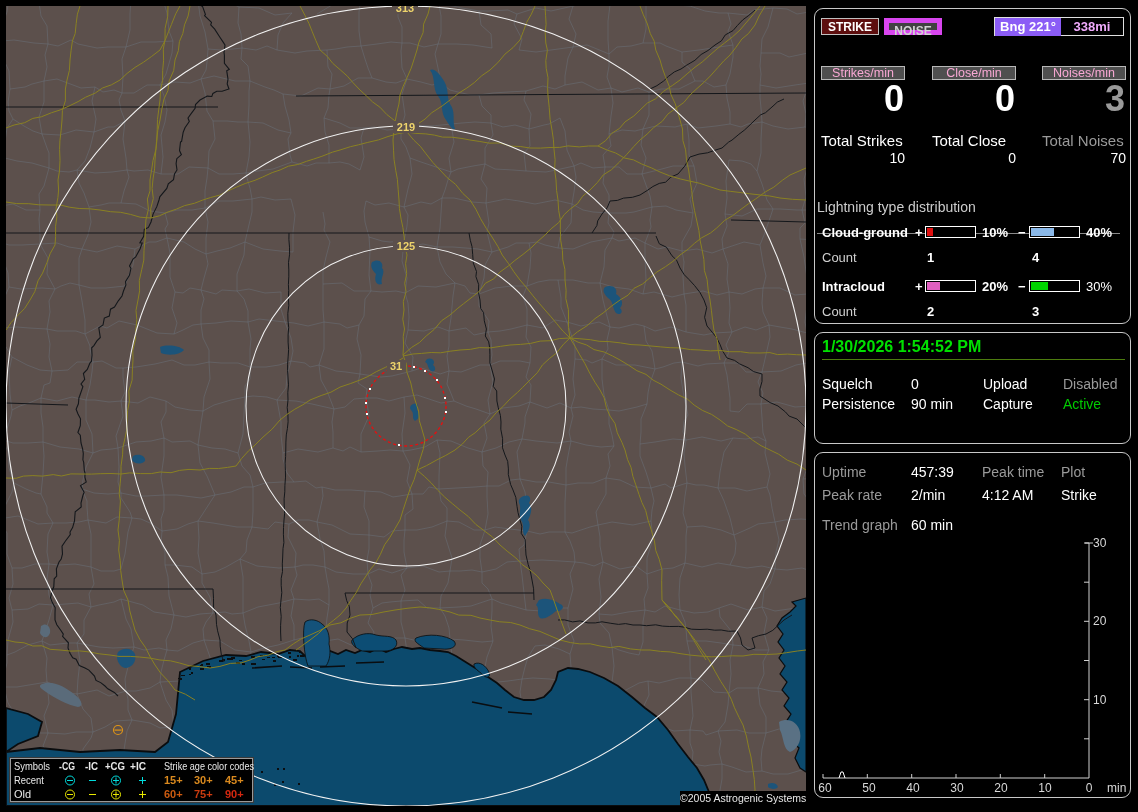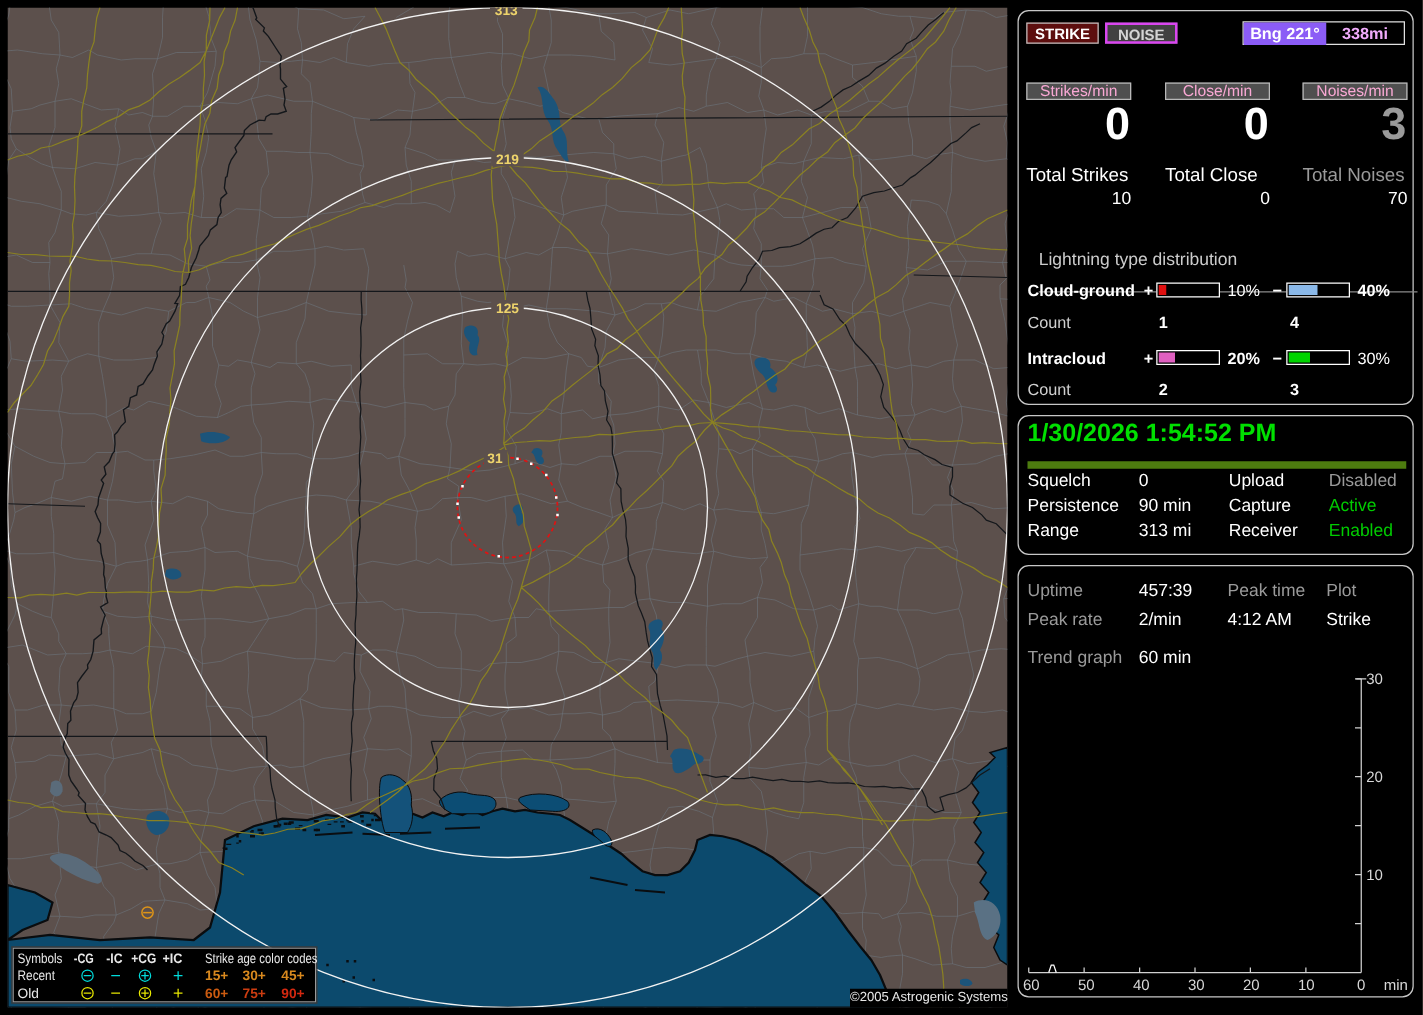--- a/index.html
+++ b/index.html
@@ -153,42 +153,42 @@
         <text x="214" y="25" fill="#d9891e">45+</text>
 <text x="153" y="39" fill="#cc5b10">60+</text>
         <text x="183" y="39" fill="#cc3c10">75+</text>
         <text x="214" y="39" fill="#d42810">90+</text>
 </g>
 </svg>
   </div>
 <div style="position:absolute;left:680px;top:791px;width:126px;height:15px;background:#000;color:#e8e8e8;font-size:10.5px;text-align:center;line-height:15px;white-space:nowrap">©2005 Astrogenic Systems</div>
 <div class="panel" style="left:814px;top:8px;width:317px;height:316px">
 <div style="position:absolute;left:6px;top:9px;width:58px;height:17px;background:#5d0e0e;border:1px solid #c0c0c0;color:#fff;font-weight:bold;font-size:12px;text-align:center;line-height:16px">STRIKE</div>
-<div style="position:absolute;left:69px;top:9px;width:58px;height:17px;background:#414141;border:2px solid #d946ef;color:#d4d4d4;font-weight:bold;font-size:12px;text-align:center;line-height:16px">NOISE</div>
+<div style="position:absolute;left:69px;top:9px;width:58px;height:17px;background:#414141;border:5px solid #d946ef;color:#d4d4d4;font-weight:bold;font-size:12px;text-align:center;line-height:16px">NOISE</div>
 <div style="position:absolute;left:179px;top:8px;width:130px;height:19px;border:1px solid #e0e0e0;background:#000;font-weight:bold;font-size:13px;line-height:17px"><span style="display:inline-block;width:66px;background:#8b5cf6;color:#fff;text-align:center;height:18px">Bng 221°</span><span style="display:inline-block;width:62px;color:#f0abfc;text-align:center">338mi</span></div>
 <div class="lbox" style="left:6px;top:57px">Strikes/min</div>
 <div class="lbox" style="left:117px;top:57px">Close/min</div>
 <div class="lbox" style="left:227px;top:57px">Noises/min</div>
 <div class="bignum" style="left:6px;top:72px;color:#fff">0</div>
 <div class="bignum" style="left:117px;top:72px;color:#fff">0</div>
 <div class="bignum" style="left:227px;top:72px;color:#9a9a9a">3</div>
 <div class="tlab" style="left:6px;top:123px;color:#fff">Total Strikes</div>
 <div class="tlab" style="left:117px;top:123px;color:#fff">Total Close</div>
 <div class="tlab" style="left:227px;top:123px;color:#9a9a9a">Total Noises</div>
 <div class="tval" style="left:6px;top:141px">10</div>
 <div class="tval" style="left:117px;top:141px">0</div>
 <div class="tval" style="left:227px;top:141px">70</div>
-<div style="position:absolute;left:16px;top:190px;width:303px;color:#cccccc;font-size:14px;border-bottom:1px solid #8a8a8a;padding-bottom:18px">Lightning type distribution</div>
+<div style="position:absolute;left:2px;top:190px;width:303px;color:#cccccc;font-size:14px;border-bottom:1px solid #8a8a8a;padding-bottom:18px">Lightning type distribution</div>
 <div class="row" style="top:216px">
       <span style="position:absolute;left:7px;font-weight:bold">Cloud-ground</span>
       <span style="position:absolute;left:100px;font-weight:bold">+</span>
       <span class="bar" style="left:110px">
         <span class="fill" style="width:6px;background:#e01010"></span>
       </span>
-      <span style="position:absolute;left:167px;font-weight:normal">10%</span>
+      <span style="position:absolute;left:167px;font-weight:bold">10%</span>
       <span style="position:absolute;left:203px;font-weight:bold">−</span>
       <span class="bar" style="left:214px">
         <span class="fill" style="width:23px;background:#8ab8e8"></span>
       </span>
       <span style="position:absolute;left:271px;font-weight:bold">40%</span>
     </div>
 <div class="row" style="top:241px">
       <span style="position:absolute;left:7px;color:#d0d0d0">Count</span>
       <span style="position:absolute;left:112px;font-weight:bold">1</span>
       <span style="position:absolute;left:217px;font-weight:bold">4</span>
@@ -206,38 +206,32 @@
       </span>
       <span style="position:absolute;left:271px;font-weight:normal">30%</span>
     </div>
 <div class="row" style="top:295px">
       <span style="position:absolute;left:7px;color:#d0d0d0">Count</span>
       <span style="position:absolute;left:112px;font-weight:bold">2</span>
       <span style="position:absolute;left:217px;font-weight:bold">3</span>
     </div>
 </div>
 <div class="panel" style="left:814px;top:332px;width:317px;height:112px">
-<div style="position:absolute;left:7px;top:5px;width:303px;color:#00e000;font-size:20px;line-height:18px;font-weight:bold;border-bottom:6px solid #4d7c0f;padding-bottom:13px">1/30/2026 1:54:52 PM</div>
+<div style="position:absolute;left:7px;top:5px;width:303px;color:#00e000;font-size:16px;line-height:18px;font-weight:bold;border-bottom:1px solid #4d7c0f;padding-bottom:3px">1/30/2026 1:54:52 PM</div>
 <div class="prow" style="top:43px">
       <span class="c1">Squelch</span>
       <span class="c2">0</span>
       <span class="c3">Upload</span>
       <span class="c4" style="color:#9a9a9a">Disabled</span>
     </div>
 <div class="prow" style="top:63px">
       <span class="c1">Persistence</span>
       <span class="c2">90 min</span>
       <span class="c3">Capture</span>
       <span class="c4" style="color:#00cc00">Active</span>
-    </div>
-<div class="prow" style="top:83px">
-      <span class="c1">Range</span>
-      <span class="c2">313 mi</span>
-      <span class="c3">Receiver</span>
-      <span class="c4" style="color:#00cc00">Enabled</span>
     </div>
 </div>
 <div class="panel" style="left:814px;top:452px;width:317px;height:346px">
 <div class="prow" style="top:11px;color:#9a9a9a">
       <span class="c1">Uptime</span>
       <span class="c2" style="color:#fff">457:39</span>
       <span class="g3">Peak time</span>
       <span class="g4">Plot</span>
     </div>
 <div class="prow" style="top:34px">

